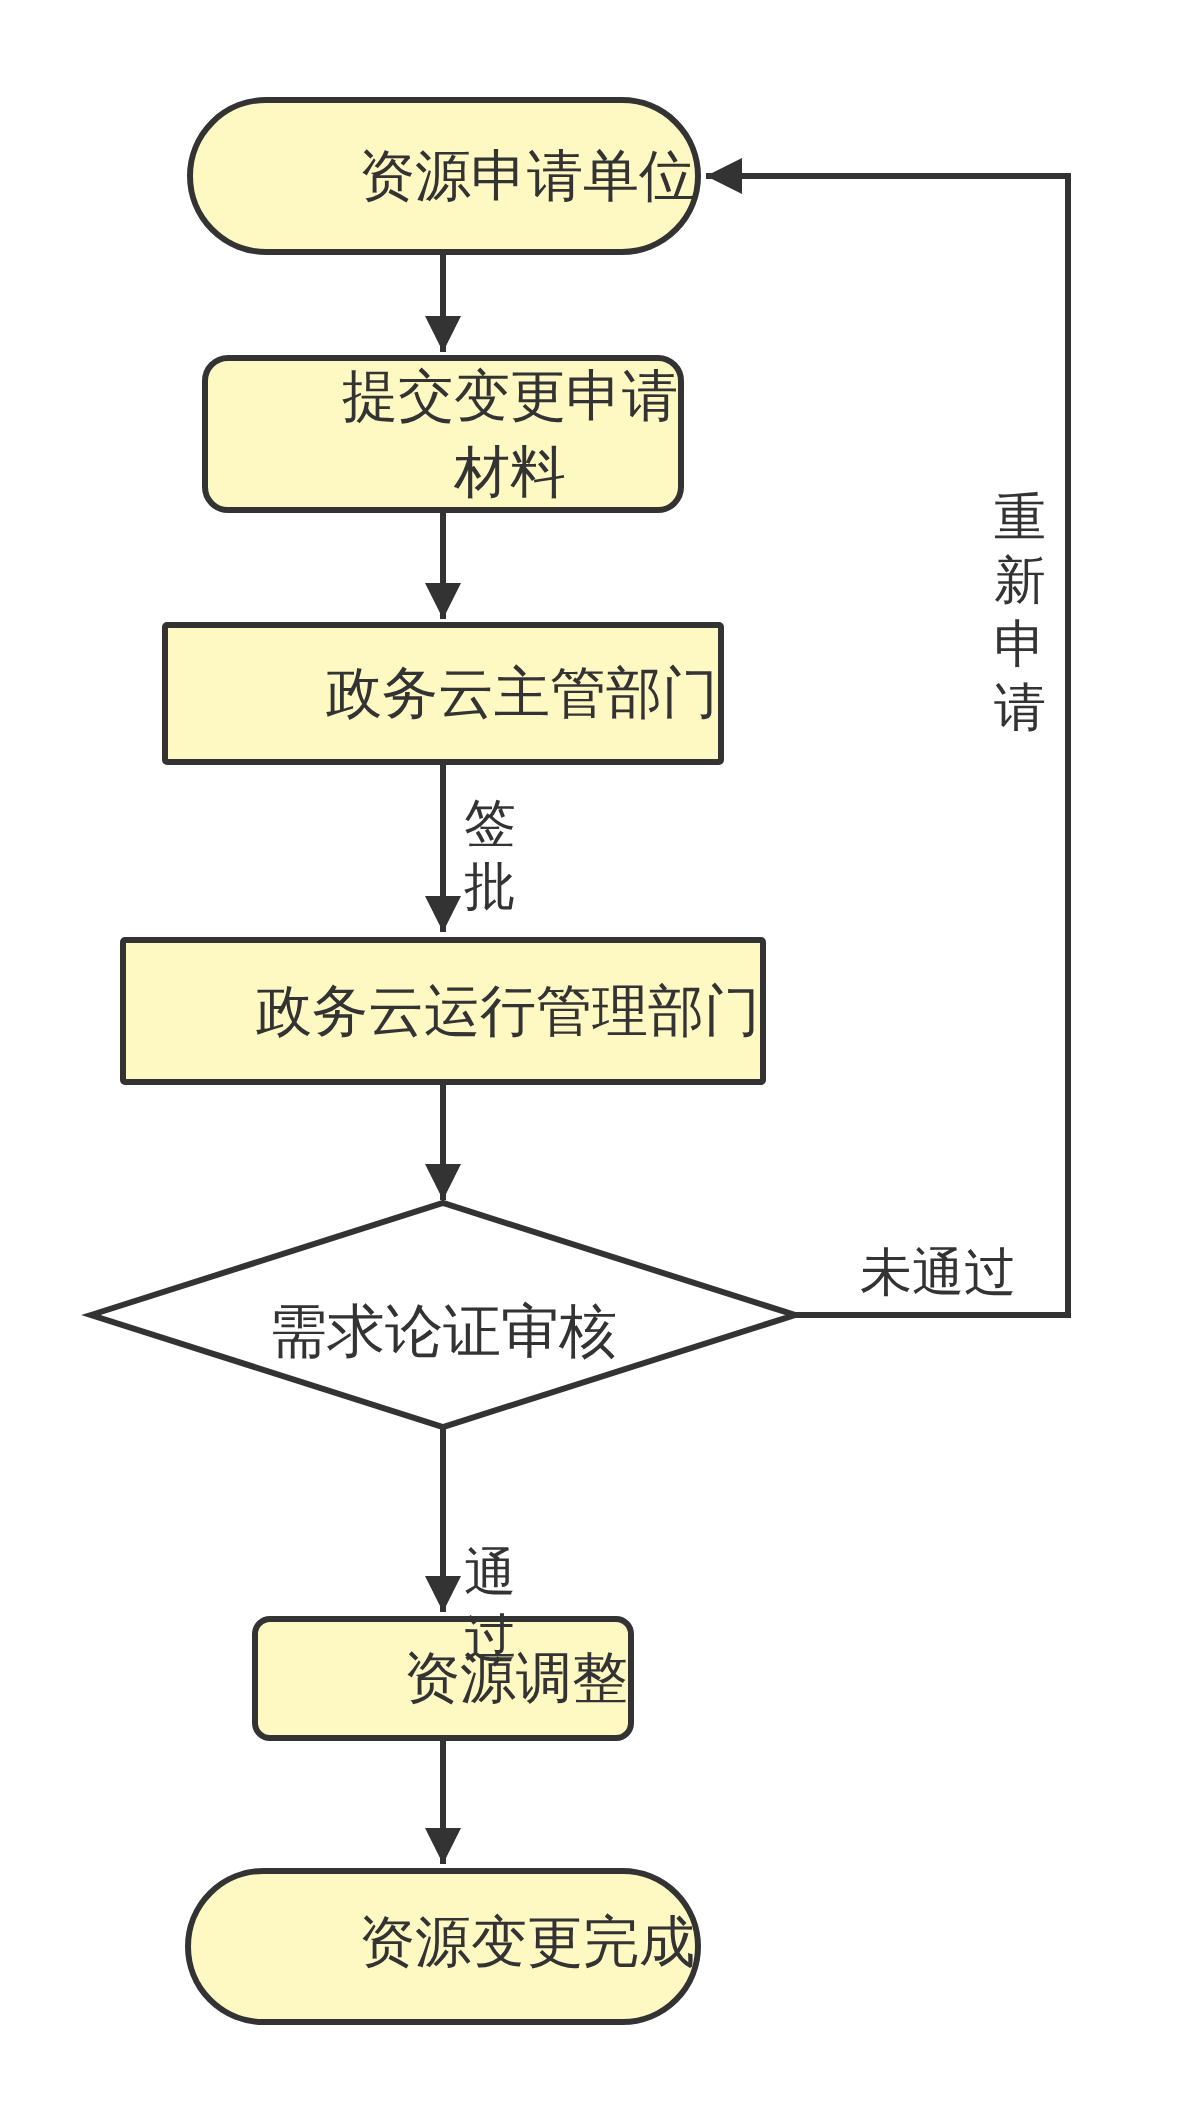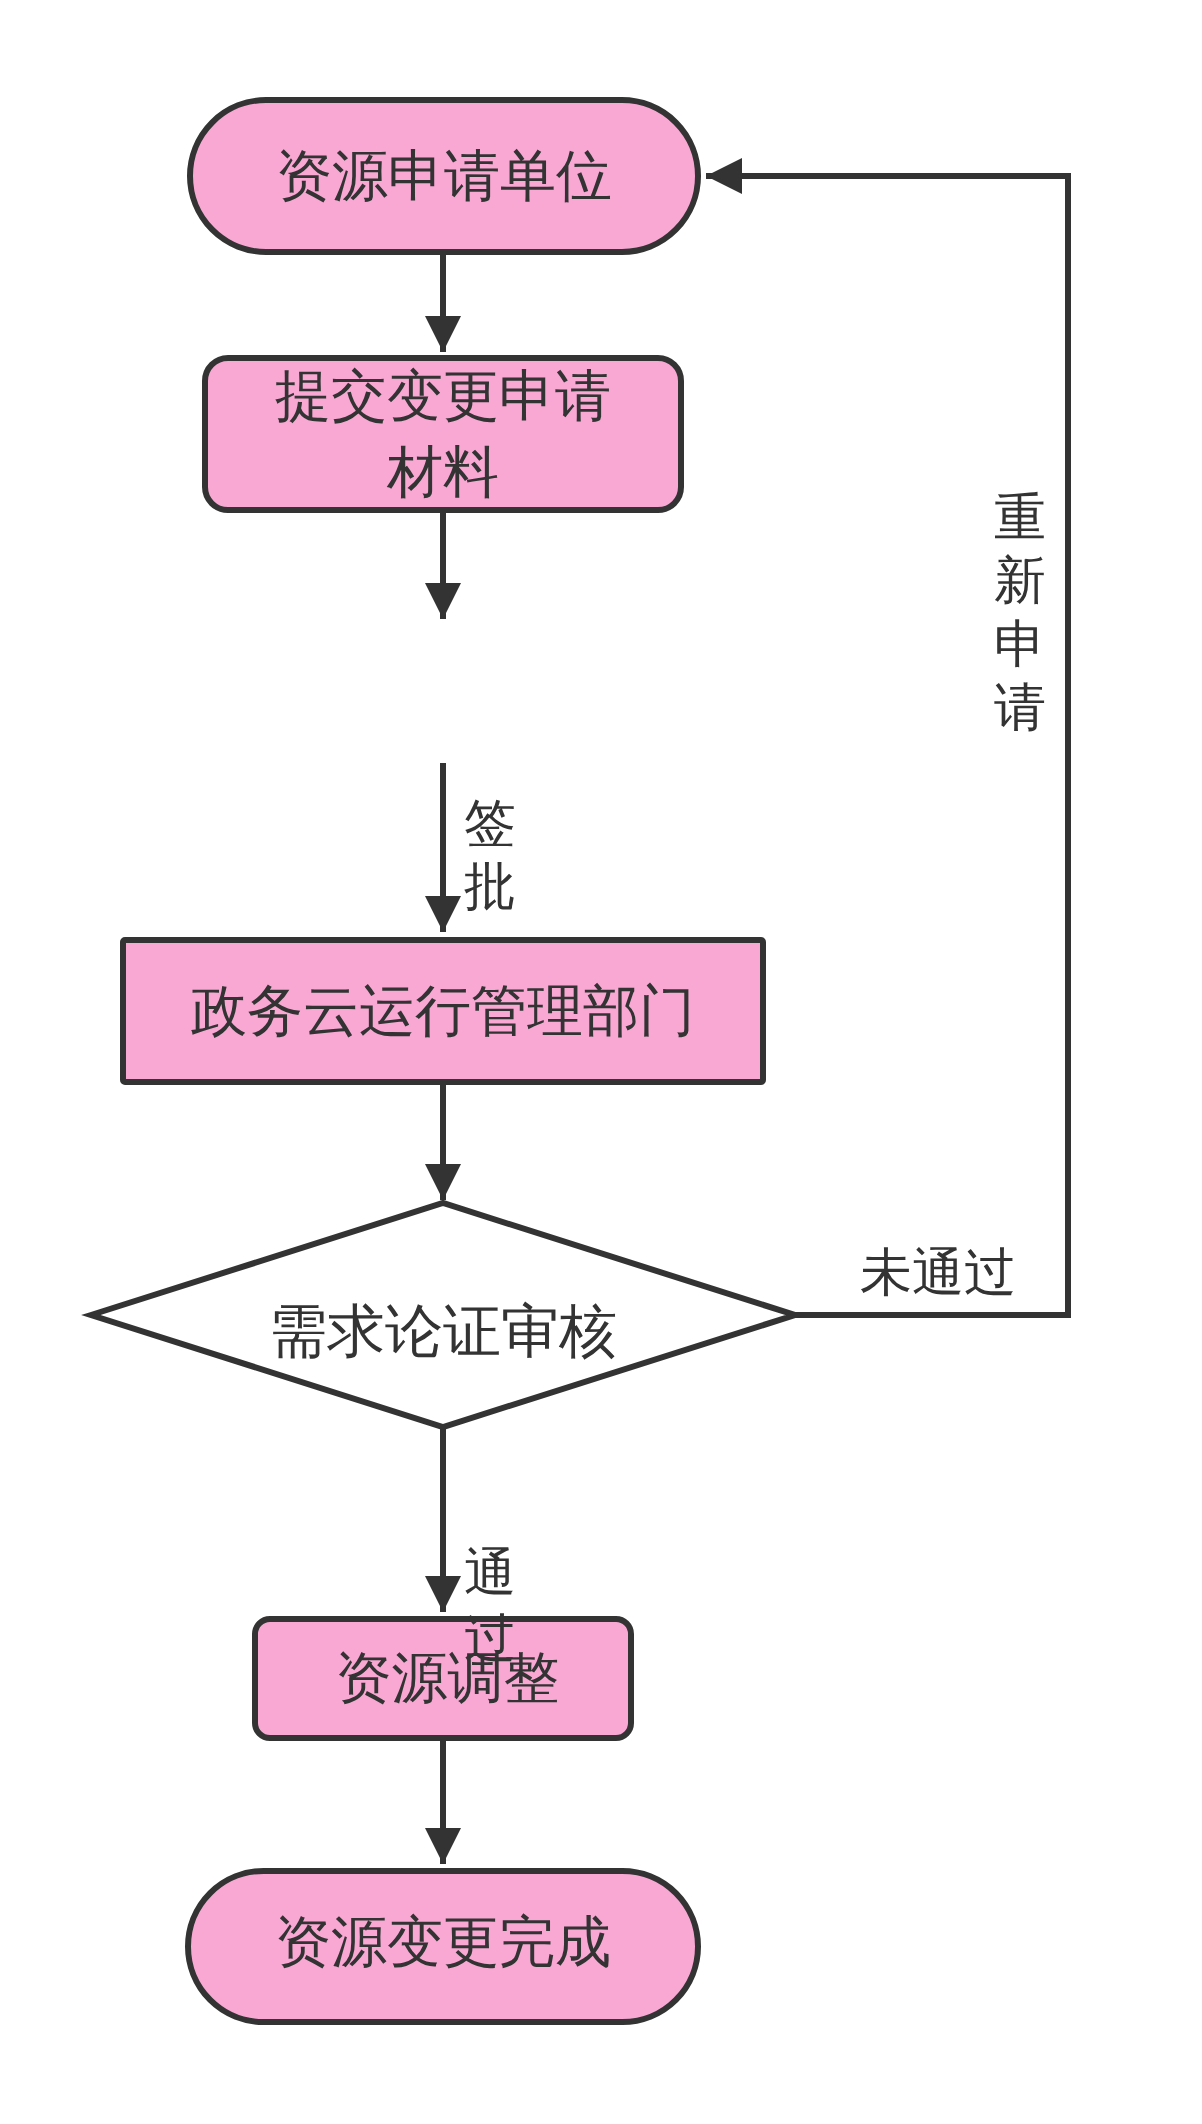--- a/index.html
+++ b/index.html
@@ -23,26 +23,26 @@
     stroke-width:6;
   }
   .edges .shape{
     fill:#ffffff;
     stroke:var(--stroke);
     stroke-width:6;
   }
   .node{
     position:absolute;
     box-sizing:border-box;
-    background:#f9a8d4;
+    background:#fef9c3;
     border:6px solid var(--stroke);
     color:var(--text);
     display:flex;
     align-items:center;
-    justify-content:center;
+    justify-content:flex-end;
     text-align:center;
     font-size:56px;
     line-height:1.36;
     white-space:pre-line;
   }
   .stadium{border-radius:90px;}
   .rounded{border-radius:18px;padding-left:9px;}
   .rect-soft{border-radius:26px;}
   .rect{border-radius:5px;}
   .diamond-label{
@@ -93,20 +93,23 @@
 
   <div class="node stadium" style="left:187px;top:97px;width:514px;height:158px;">
     <span>资源申请单位</span>
   </div>
 
   <div class="node rect-soft" style="left:202px;top:355px;width:482px;height:158px;">
     <span>提交变更申请
 材料</span>
   </div>
 
+  <div class="node rect" style="left:162px;top:622px;width:562px;height:143px;">
+    <span>政务云主管部门</span>
+  </div>
 
   <div class="node rect" style="left:120px;top:937px;width:646px;height:148px;">
     <span>政务云运行管理部门</span>
   </div>
 
   <div class="diamond-label">需求论证审核</div>
 
   <div class="node rounded" style="left:252px;top:1616px;width:382px;height:125px;">
     <span>资源调整</span>
   </div>

